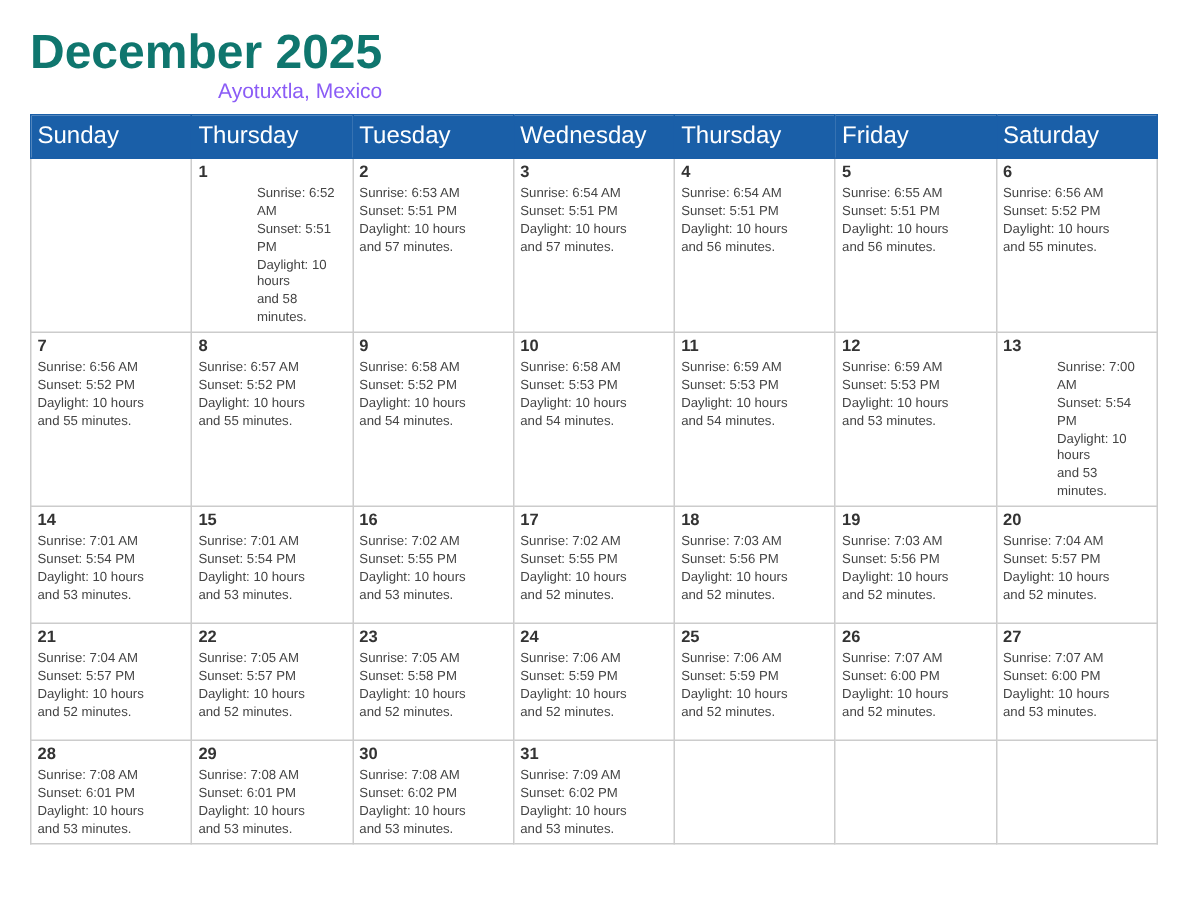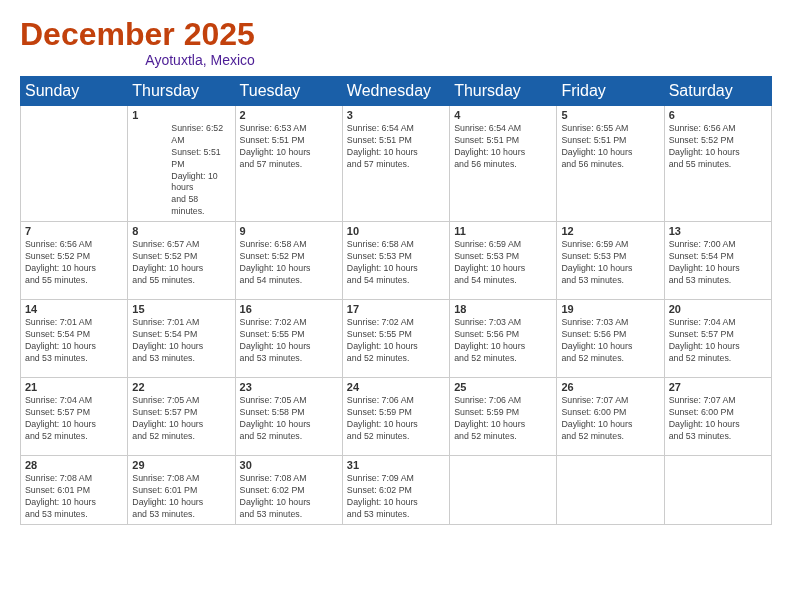--- a/index.html
+++ b/index.html
@@ -39,26 +39,26 @@
     .logo-bird {
       width: 28px;
       height: 22px;
     }
     .title-block {
       text-align: right;
     }
     .month-title {
       font-size: 32px;
       font-weight: bold;
-      color: #c2410c;
+      color: #0f766e;
       line-height: 1;
     }
     .location {
       font-size: 14px;
-      color: #4c1d95;
+      color: #8b5cf6;
       margin-top: 2px;
     }
     .calendar {
       width: 100%;
       border-collapse: collapse;
       font-size: 9.5px;
     }
     .calendar th {
       background: #1a5fa8;
       color: #fff;
@@ -201,21 +201,21 @@
           </td>
           <td>
             <span class="day-num">12</span>
             <div class="cell-text" style="white-space: pre-line;">Sunrise: 6:59 AM
 Sunset: 5:53 PM
 Daylight: 10 hours
 and 53 minutes.</div>
           </td>
           <td>
             <span class="day-num">13</span>
-            <div class="cell-text" style="white-space: pre-line;">Sunrise: 7:00 AM
+            <div class="cell-text" style="white-space: pre-line; margin-left: 36px;">Sunrise: 7:00 AM
 Sunset: 5:54 PM
 Daylight: 10 hours
 and 53 minutes.</div>
           </td>
         </tr>
         <tr>
           <td>
             <span class="day-num">14</span>
             <div class="cell-text" style="white-space: pre-line;">Sunrise: 7:01 AM
 Sunset: 5:54 PM

